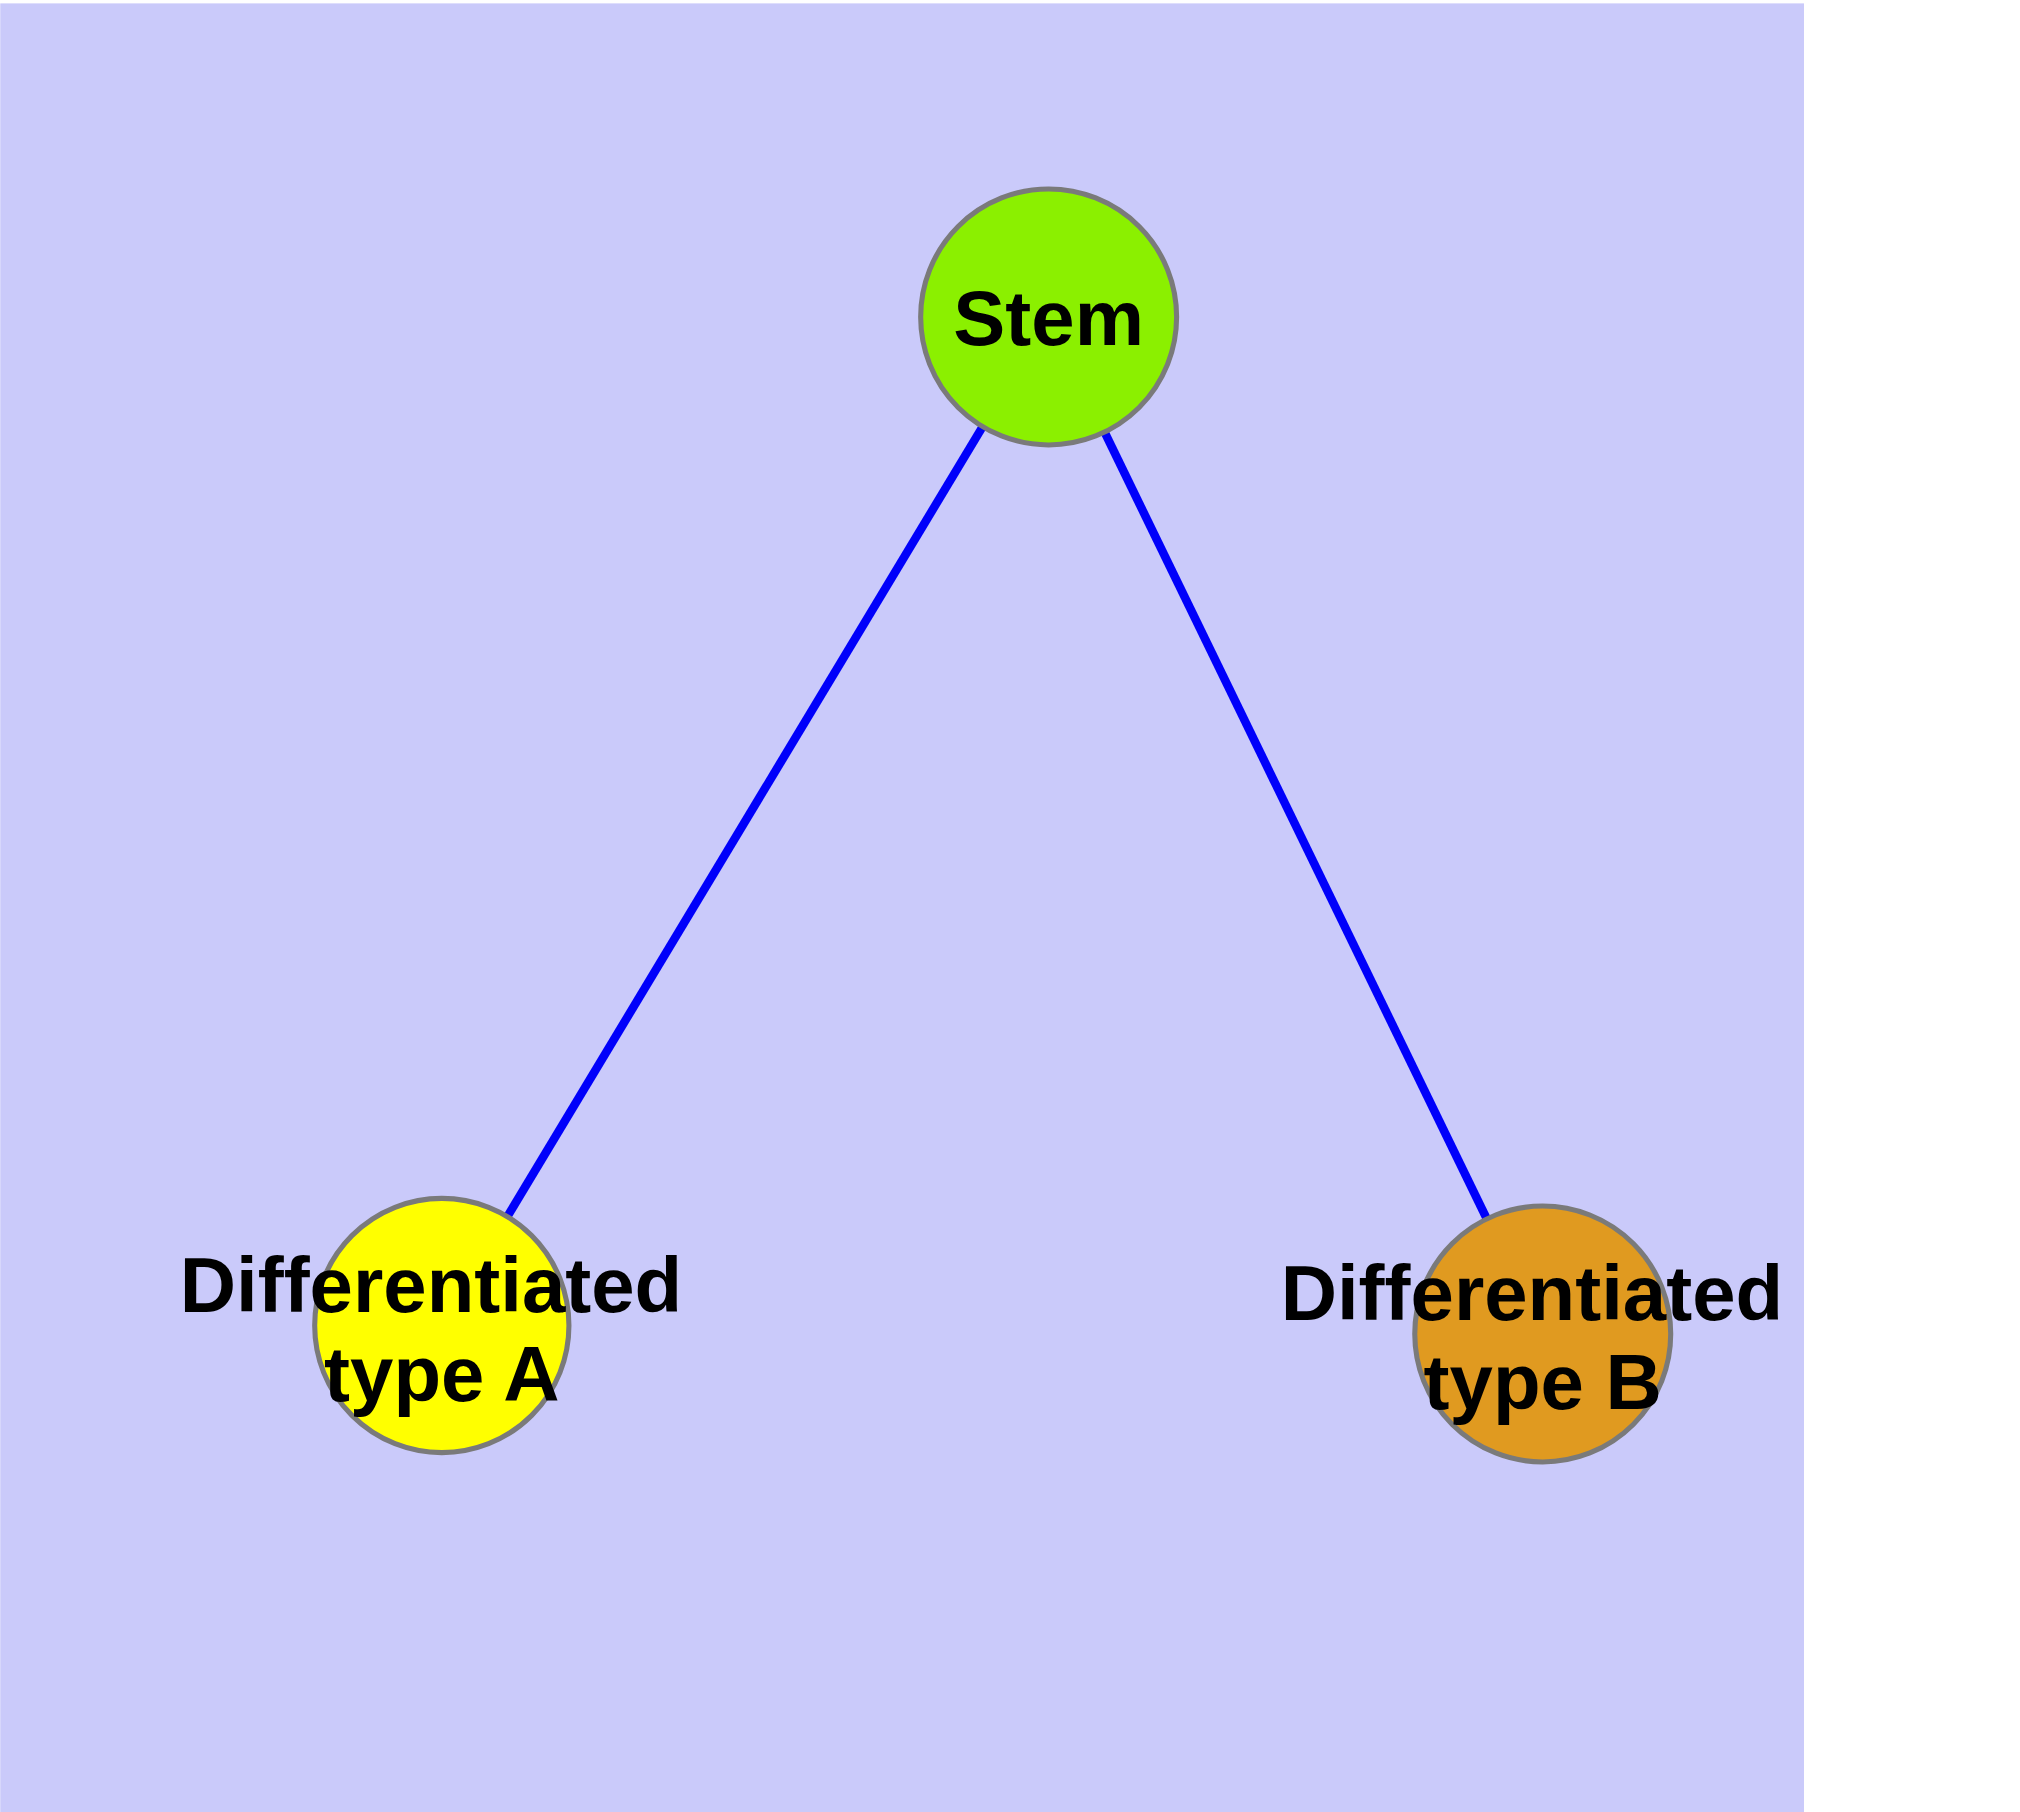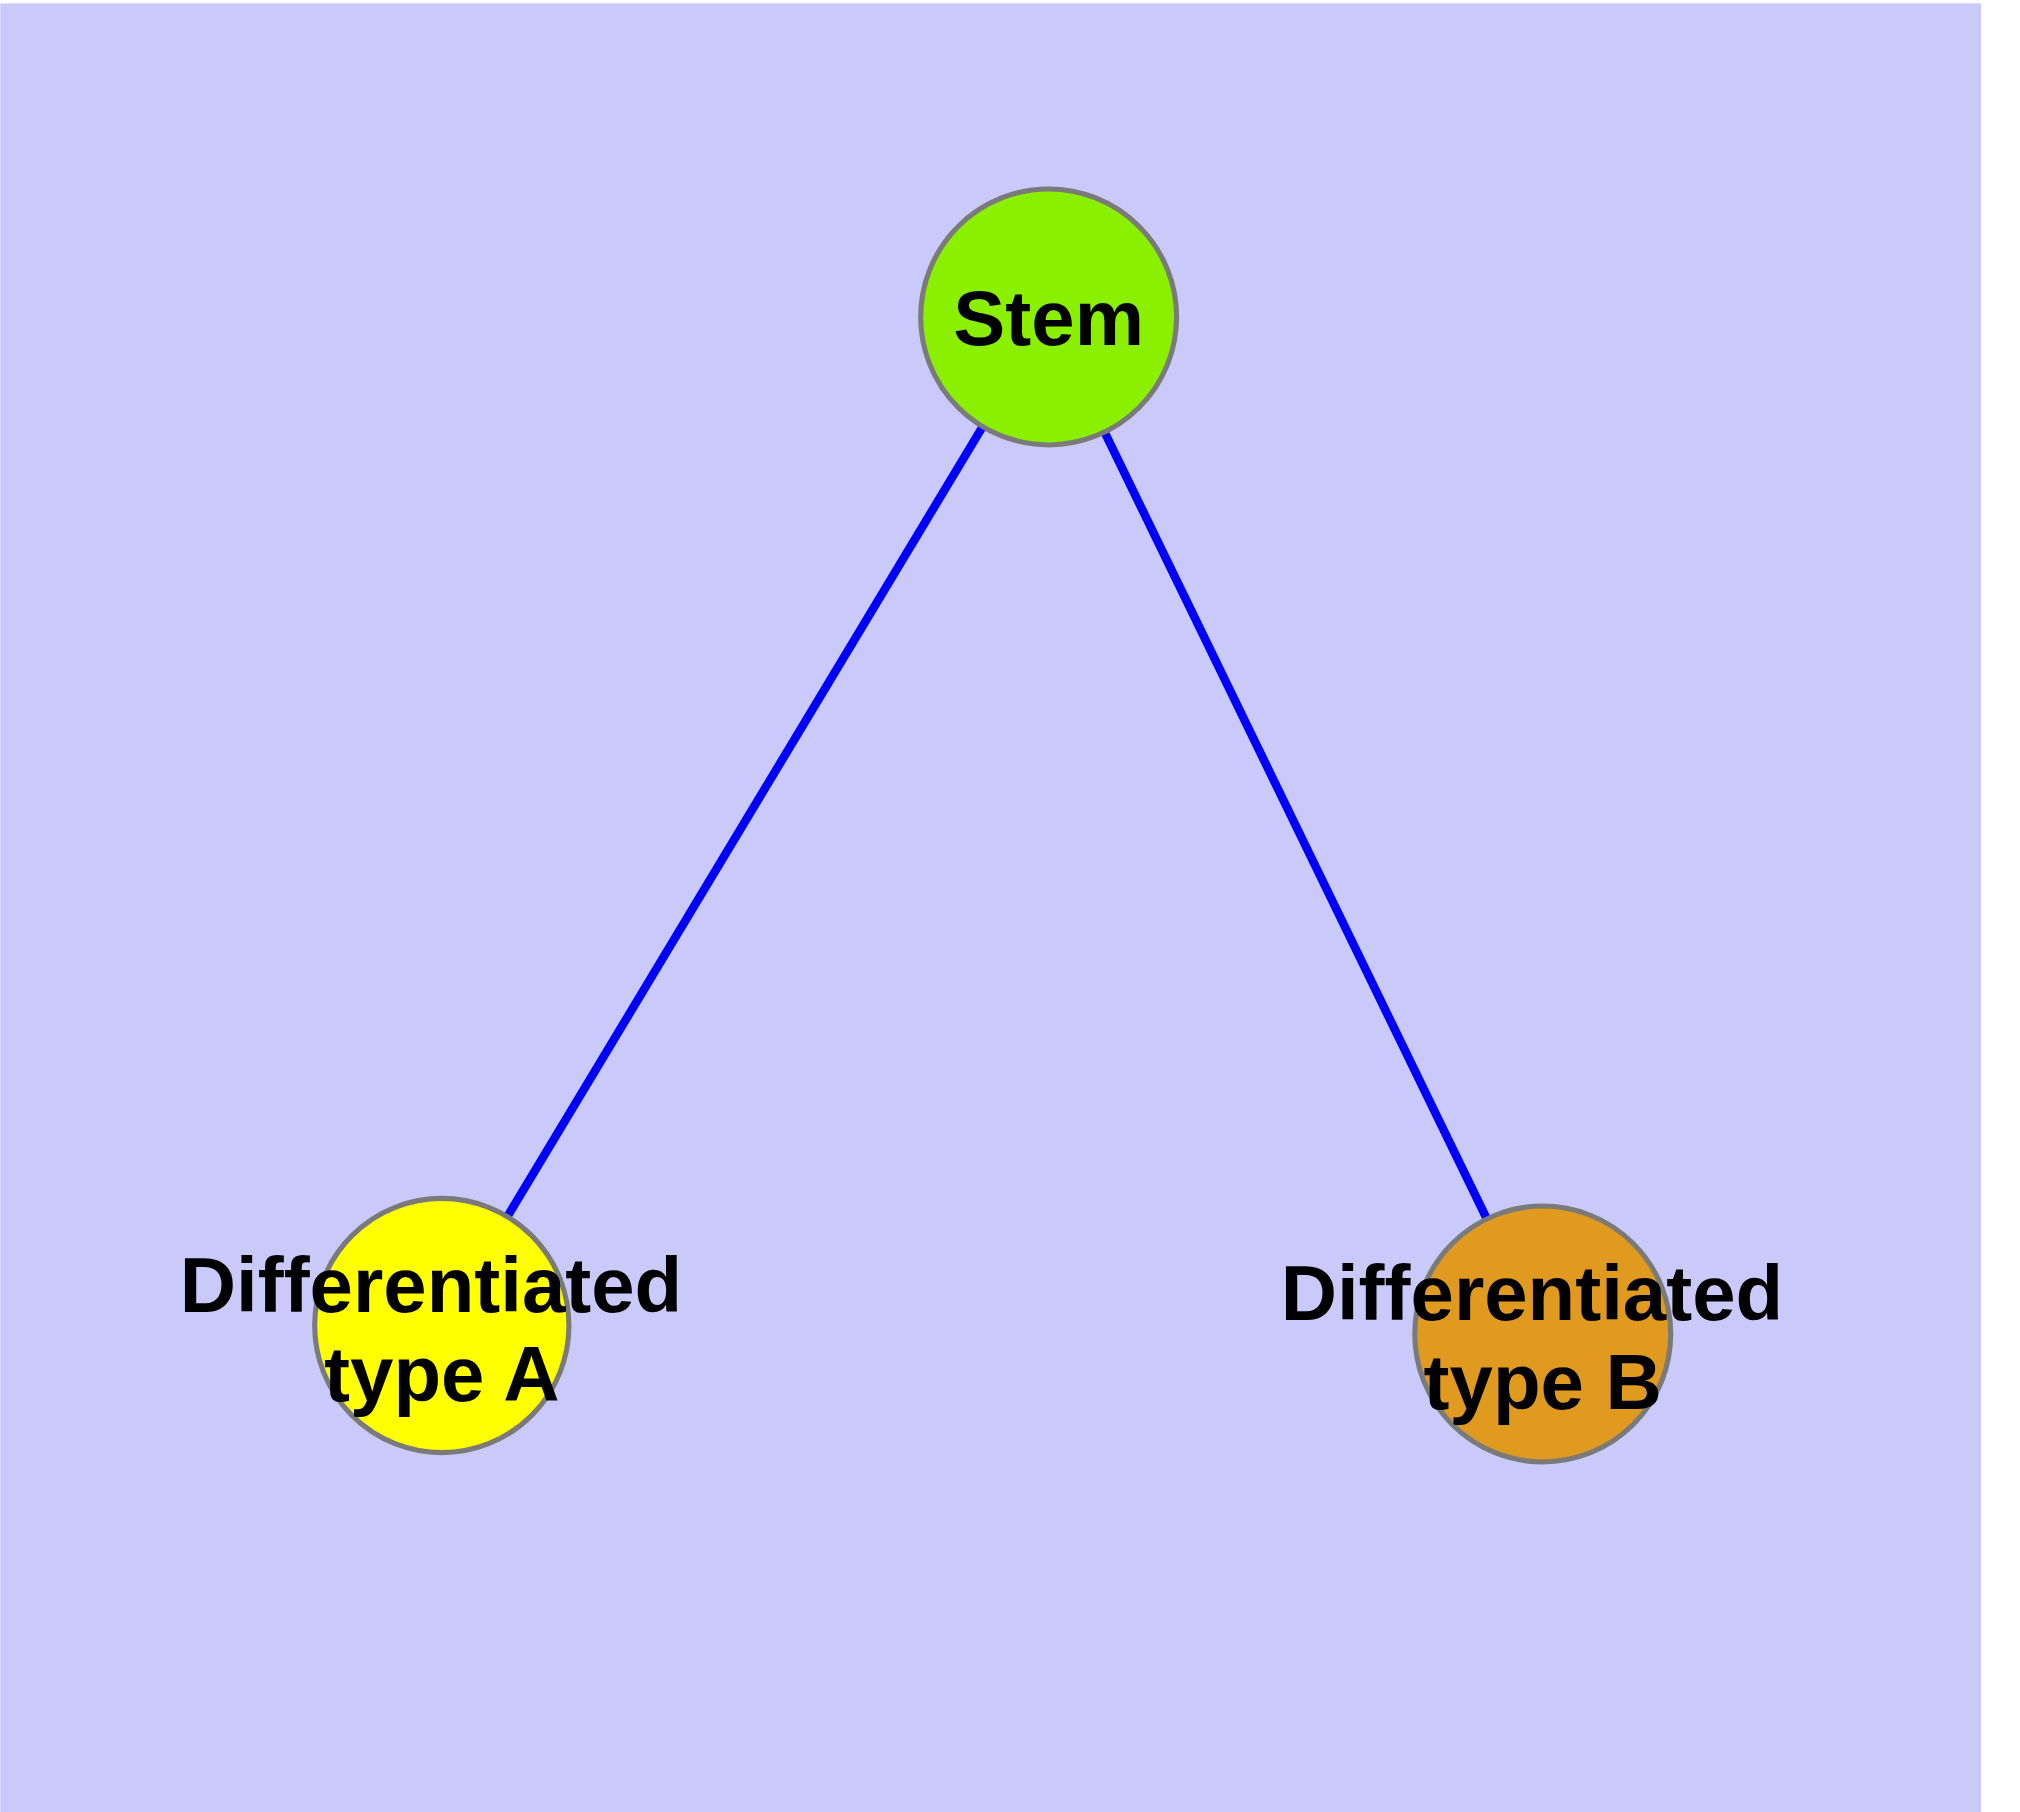--- a/index.html
+++ b/index.html
@@ -2,21 +2,21 @@
 <html style="font-size:13.6px"><head>
 <meta charset="utf-8">
 <style>
   html, body {
     margin: 0;
     padding: 0;
     background: #ffffff;
   }
   .stage {
     position: relative;
-    width: 1981px;
+    width: 1804px;
     height: 1812px;
     background: #ffffff;
     overflow: hidden;
   }
   svg.graph {
     display: block;
     width: 2021px;
     height: 1812px;
   }
   .edge {

